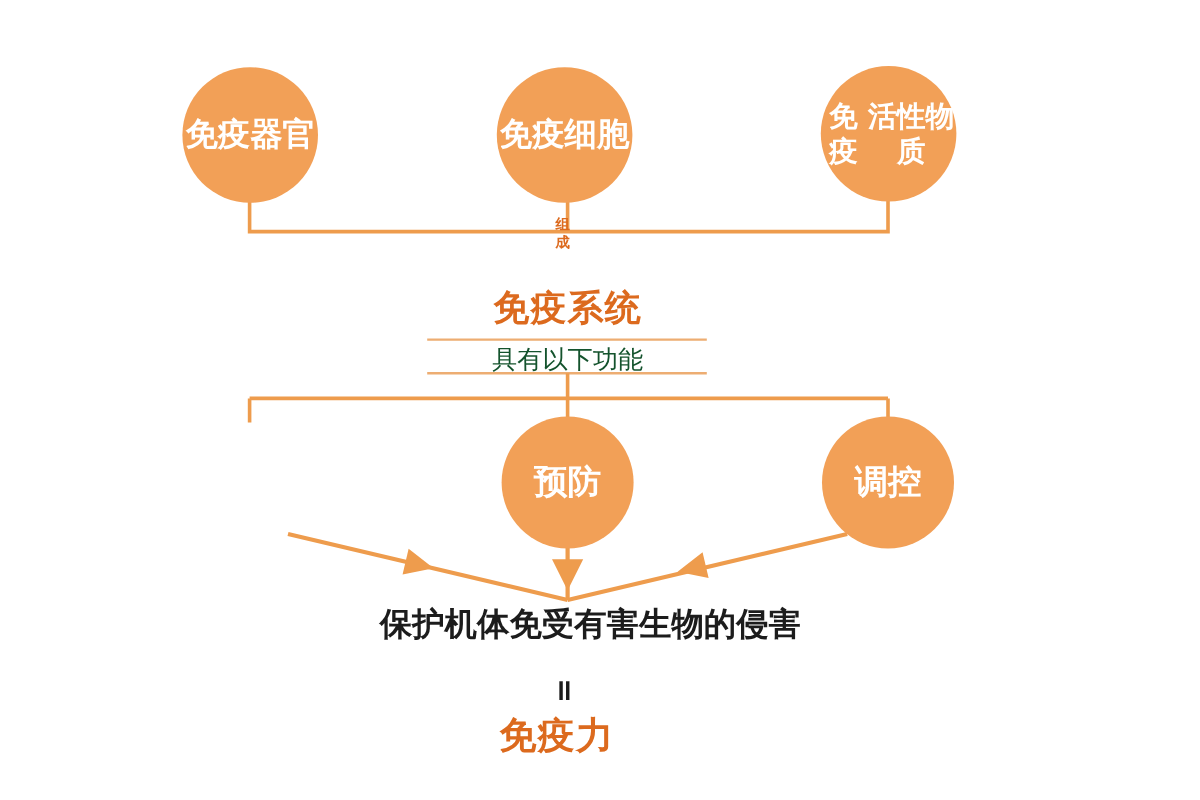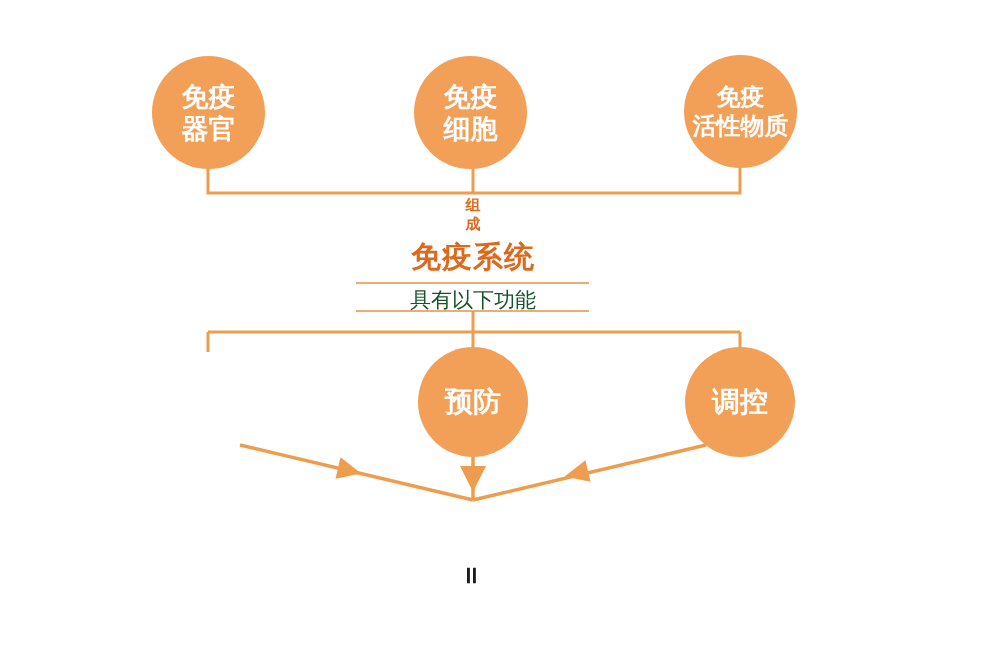--- a/index.html
+++ b/index.html
@@ -16,37 +16,37 @@
   .lines-layer {
     position: absolute; left: 0; top: 0;
     width: 1000px; height: 667px;
     pointer-events: none;
   }
   .circle {
     position: absolute;
     border-radius: 50%;
     background: #F2A057;
     color: #ffffff;
-    display: flex; flex-direction: column;
+    display: flex; flex-direction: row;
     align-items: center; justify-content: center;
     font-weight: bold; text-align: center;
     line-height: 1.18;
   }
   .circle.top { width: 113px; height: 113px; font-size: 27px; }
   .circle.top.wide { font-size: 24px; }
   .circle.bottom { width: 110px; height: 110px; font-size: 28px; }
 
   .compose-label {
-    position: absolute; left: 473px; top: 196px;
+    position: absolute; left: 473px; top: 180px;
     transform: translateX(-50%);
     width: 20px;
     word-break: break-all;
-    text-align: center;
+    text-align: left;
     color: #DC6A1E; font-weight: bold;
-    font-size: 15px; line-height: 1.25;
+    font-size: 12px; line-height: 1.25;
   }
   .system-title {
     position: absolute; left: 473px; top: 237px;
     transform: translateX(-50%);
     color: #DC6A1E; font-weight: bold;
     font-size: 30px; white-space: nowrap;
     letter-spacing: 1px;
   }
   .functions-intro {
     position: absolute; left: 473px; top: 286px;
@@ -120,20 +120,22 @@
   <div class="functions-intro">具有以下功能</div>
 
   <div class="circle bottom" style="left:685px; top:347px;">
     <span>调控</span>
   </div>
   <div class="circle bottom" style="left:418px; top:347px;">
     <span>预防</span>
   </div>
 
   <div class="outcome-block">
+    <div>保护机体免受有害生物的侵害</div>
   </div>
 
   <div class="equals-sign">
     <span class="rot">=</span>
   </div>
 
+  <div class="immunity-label">免疫力</div>
 
 </div>
 
 </body></html>

